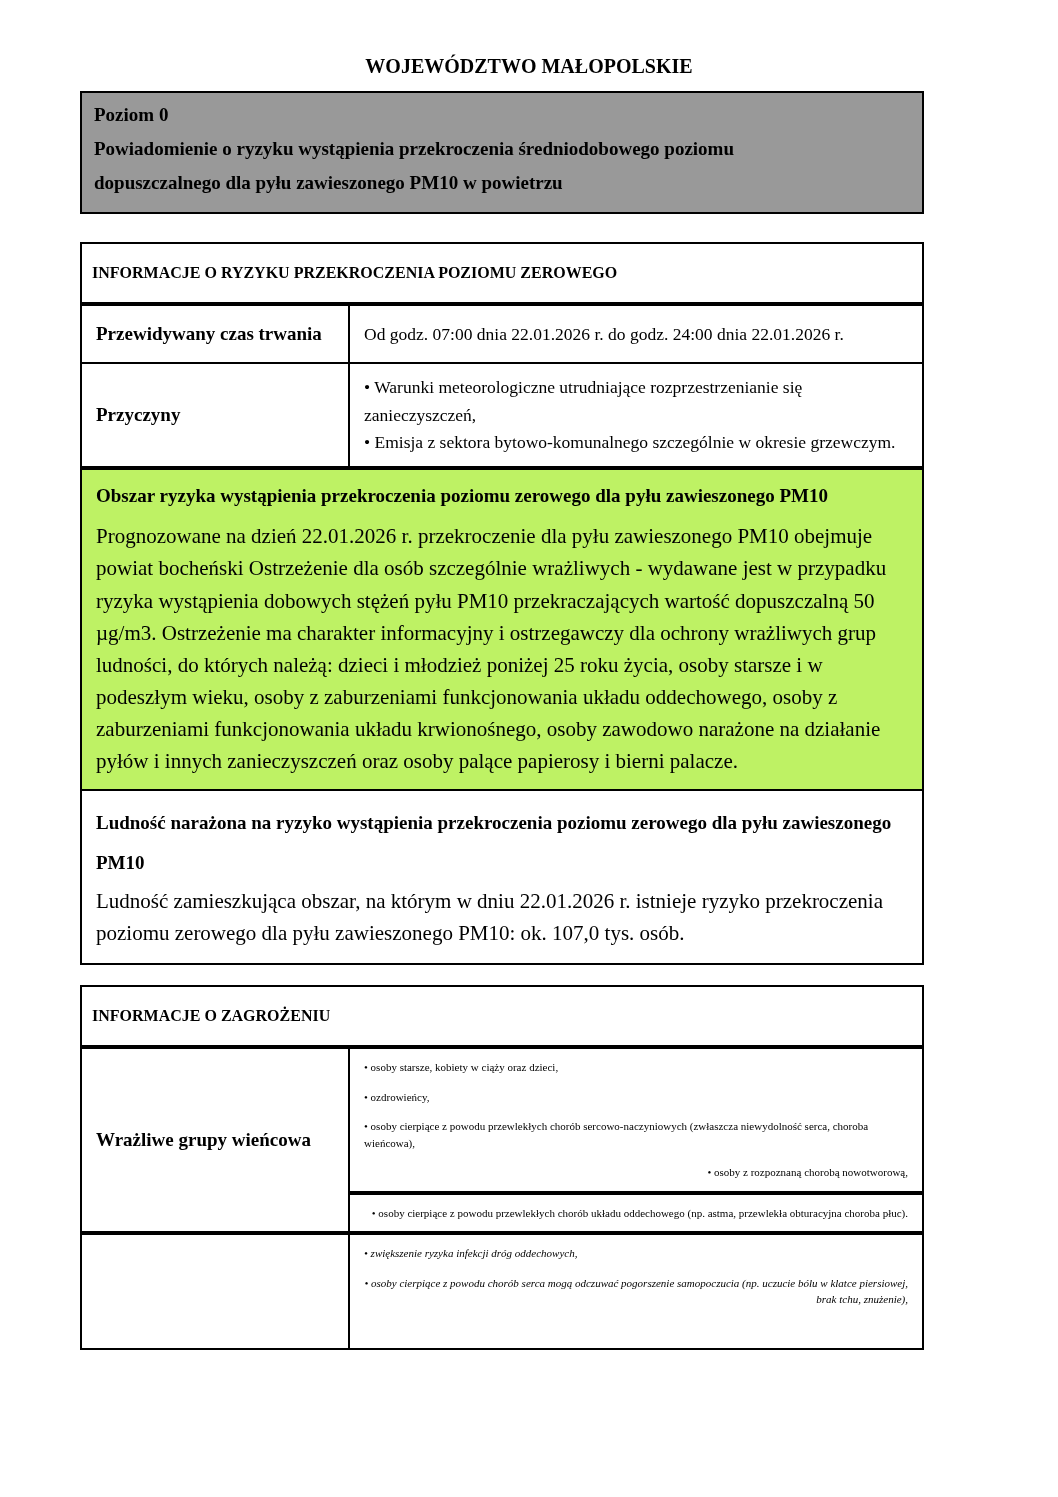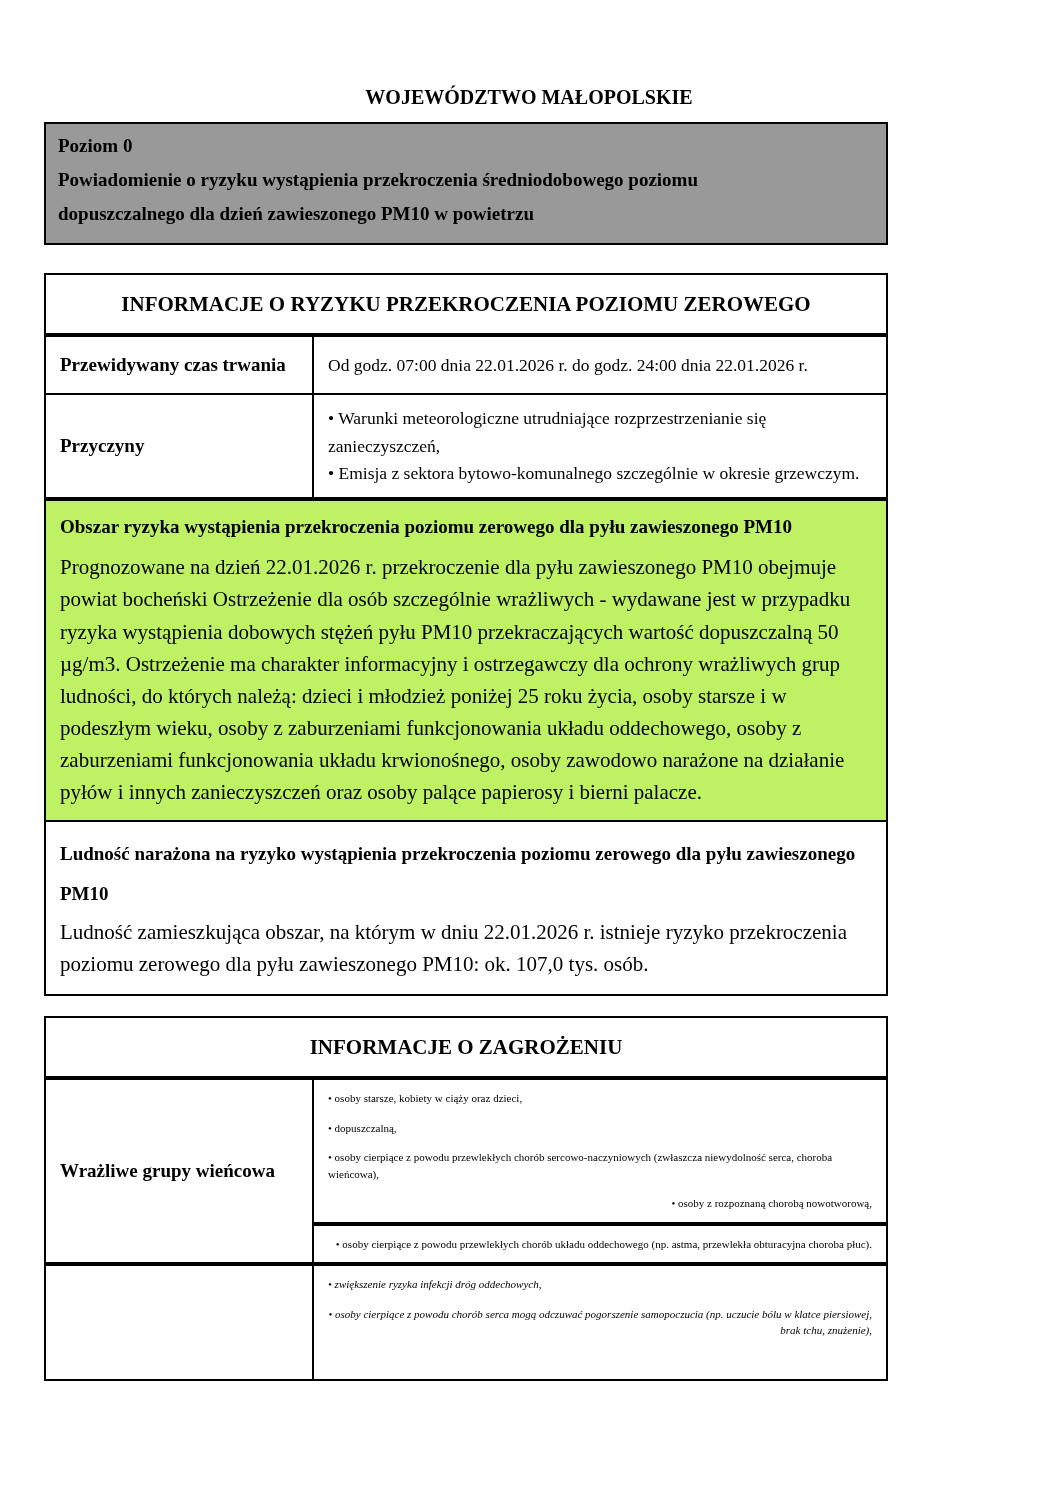--- a/index.html
+++ b/index.html
@@ -13,29 +13,28 @@
     color: #000000;
   }
   .page {
     width: 1058px;
     height: 1497px;
     position: relative;
     overflow: hidden;
   }
   .content {
     width: 844px;
-    margin: 0 auto 0 44px;
+    margin: 0 auto 0 80px;
   }
   .doc-title {
     text-align: center;
     font-weight: bold;
     font-size: 20px;
     padding-top: 55px;
     margin-bottom: 13px;
-    margin-top: 31px;
   }
   .banner {
     background: #999999;
     border: 2px solid #000000;
     padding: 7px 12px 12px 12px;
   }
   .banner .level {
     font-weight: bold;
     font-size: 19px;
     text-align: left;
@@ -52,22 +51,21 @@
     width: 844px;
     table-layout: fixed;
   }
   .tbl td, .tbl th {
     border: 2px solid #000000;
     vertical-align: middle;
     padding: 10px 14px;
   }
   .tbl .hdr {
     font-weight: bold;
-    font-size: 21px;
-    text-align: center;
+    font-size: 16px;
     height: 40px;
     border-bottom-width: 4px;
     padding: 9px 10px;
   }
   .col-label { width: 268px; }
   .lbl {
     font-weight: bold;
     font-size: 19px;
     line-height: 1.9;
   }
@@ -115,21 +113,21 @@
 <body>
 
 <div class="page">
   <div class="doc-title">WOJEWÓDZTWO MAŁOPOLSKIE</div>
 
   <div class="content">
 
     <div class="banner">
       <div class="level">Poziom 0</div>
       <div class="line">Powiadomienie o ryzyku wystąpienia przekroczenia średniodobowego poziomu</div>
-      <div class="line">dopuszczalnego dla dzień zawieszonego PM10 w powietrzu</div>
+      <div class="line">dopuszczalnego dla pyłu zawieszonego PM10 w powietrzu</div>
     </div>
 
     <div class="gap1"></div>
 
     <table class="tbl">
       <colgroup>
           <col class="col-label">
           <col>
         </colgroup>
       <tbody>
@@ -171,21 +169,21 @@
             <col>
           </colgroup>
         <tbody>
             <tr>
           <td class="hdr" colspan="2">INFORMACJE O ZAGROŻENIU</td>
         </tr>
         <tr>
           <td class="lbl" rowspan="2">Wrażliwe grupy wieńcowa</td>
           <td class="val split-top">
             <p class="loose-bullet">• osoby starsze, kobiety w ciąży oraz dzieci,</p>
-            <p class="loose-bullet">• dopuszczalną,</p>
+            <p class="loose-bullet">• ozdrowieńcy,</p>
             <p class="loose-bullet">• osoby cierpiące z powodu przewlekłych chorób sercowo-naczyniowych (zwłaszcza niewydolność serca, choroba wieńcowa),</p>
             <p class="loose-bullet">• osoby z rozpoznaną chorobą nowotworową,</p>
           </td>
         </tr>
         <tr>
           <td class="val">
             <p class="loose-bullet">• osoby cierpiące z powodu przewlekłych chorób układu oddechowego (np. astma, przewlekła obturacyjna choroba płuc).</p>
           </td>
         </tr>
         <tr class="row-heavy">

